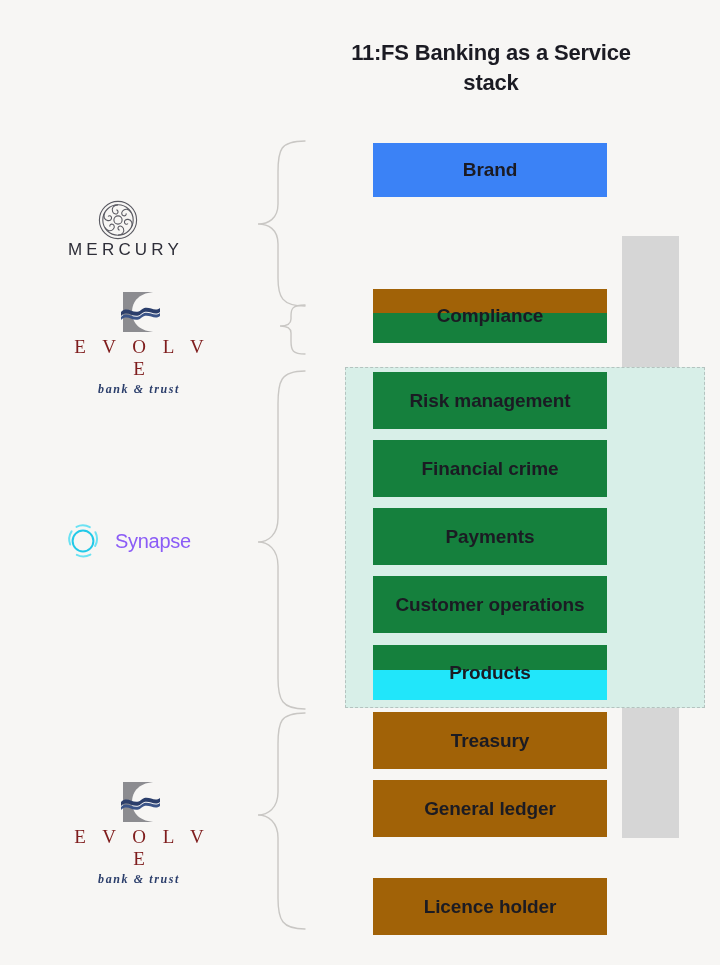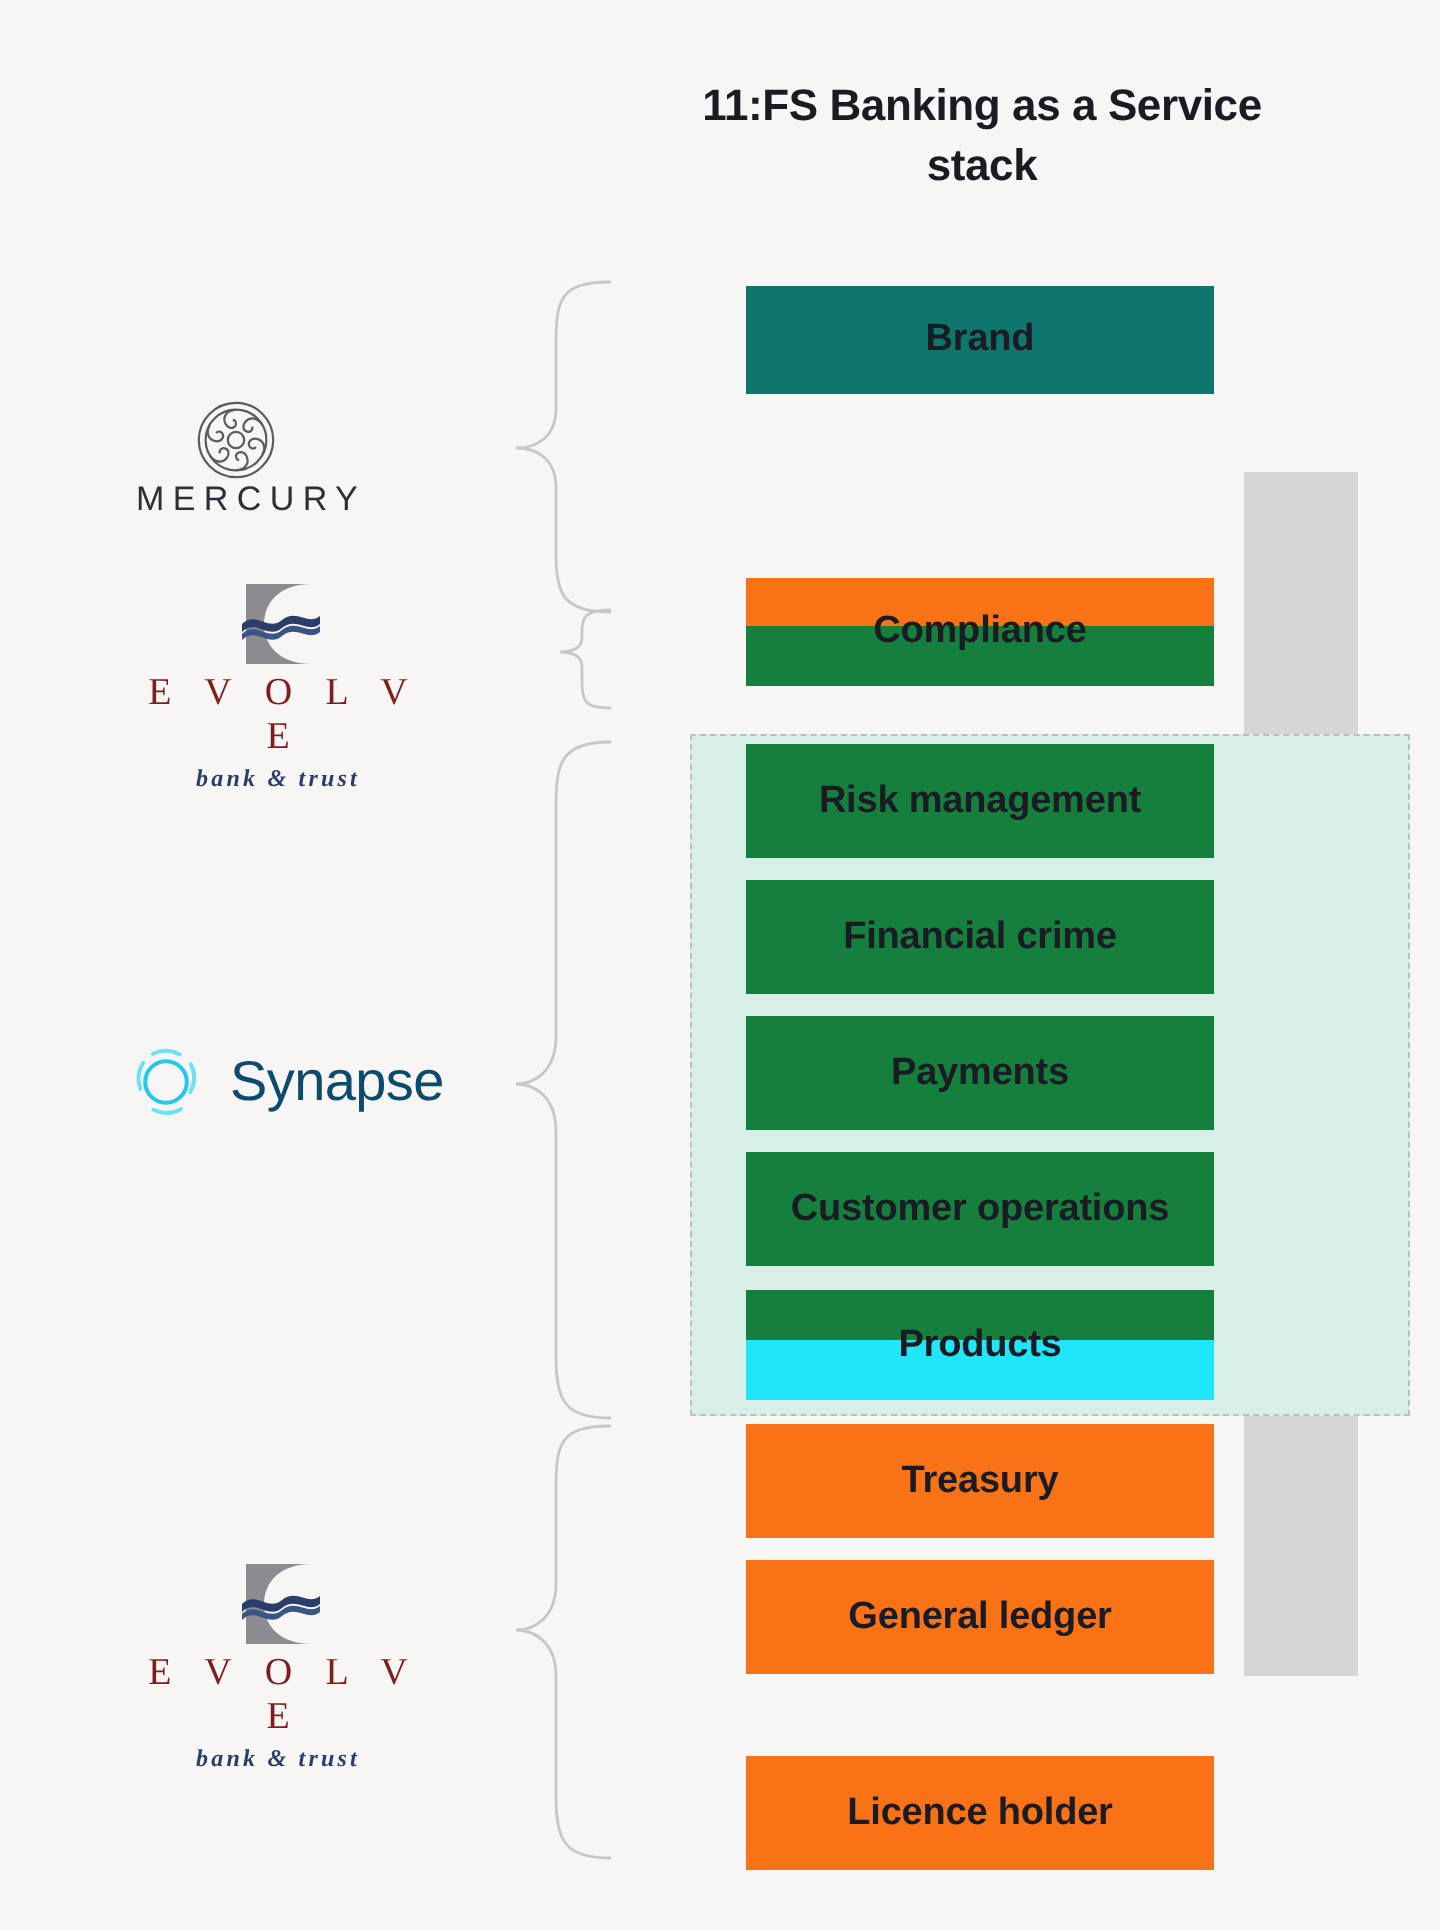--- a/index.html
+++ b/index.html
@@ -72,23 +72,23 @@
     text-align: center;
     font-size: 19px;
     font-weight: bold;
     color: #1B1B23;
     line-height: 1.22;
     letter-spacing: -0.1px;
     overflow: hidden;
   }
   .block span { position: relative; z-index: 2; padding: 0 6px; }
 
-  .c-purple { background: #0f766e; }
+  .c-purple { background: #3b82f6; }
   .c-teal   { background: #15803d; }
-  .c-cyan   { background: #f97316; }
+  .c-cyan   { background: #a16207; }
   .c-cyan-bright { background: #21E6FA; }
 
   
   .split { position: absolute; left: 0; right: 0; z-index: 1; }
 
   
   .logo { position: absolute; display: flex; align-items: center; }
 
   .mercury-wrap { left: 52px; top: 200px; flex-direction: column; }
   .mercury-mark { width: 40px; height: 40px; flex: 0 0 40px; }
@@ -117,22 +117,22 @@
     font-size: 12px;
     letter-spacing: 1.6px;
     color: #2B3E6B;
     margin-top: 2px;
   }
 
   .synapse-wrap { left: 64px; top: 522px; }
   .synapse-mark { width: 38px; height: 38px; flex: 0 0 38px; }
   .synapse-text {
     margin-left: 13px;
-    font-size: 28px;
-    color: #0c4a6e;
+    font-size: 20px;
+    color: #8b5cf6;
     letter-spacing: -0.3px;
     text-align: center;
   }
 
   
   .braces { position: absolute; left: 0; top: 0; width: 720px; height: 965px; pointer-events: none; }
 </style>
 </head>
 <body>
 

